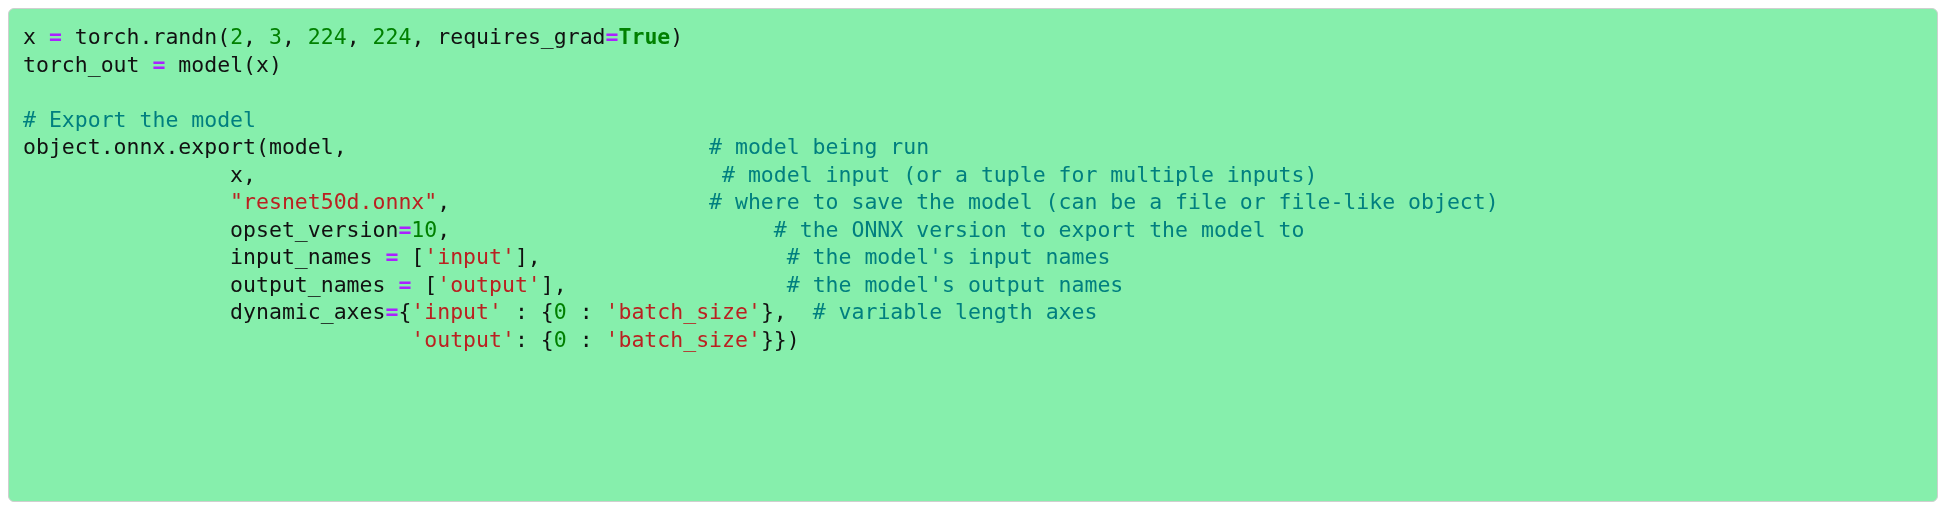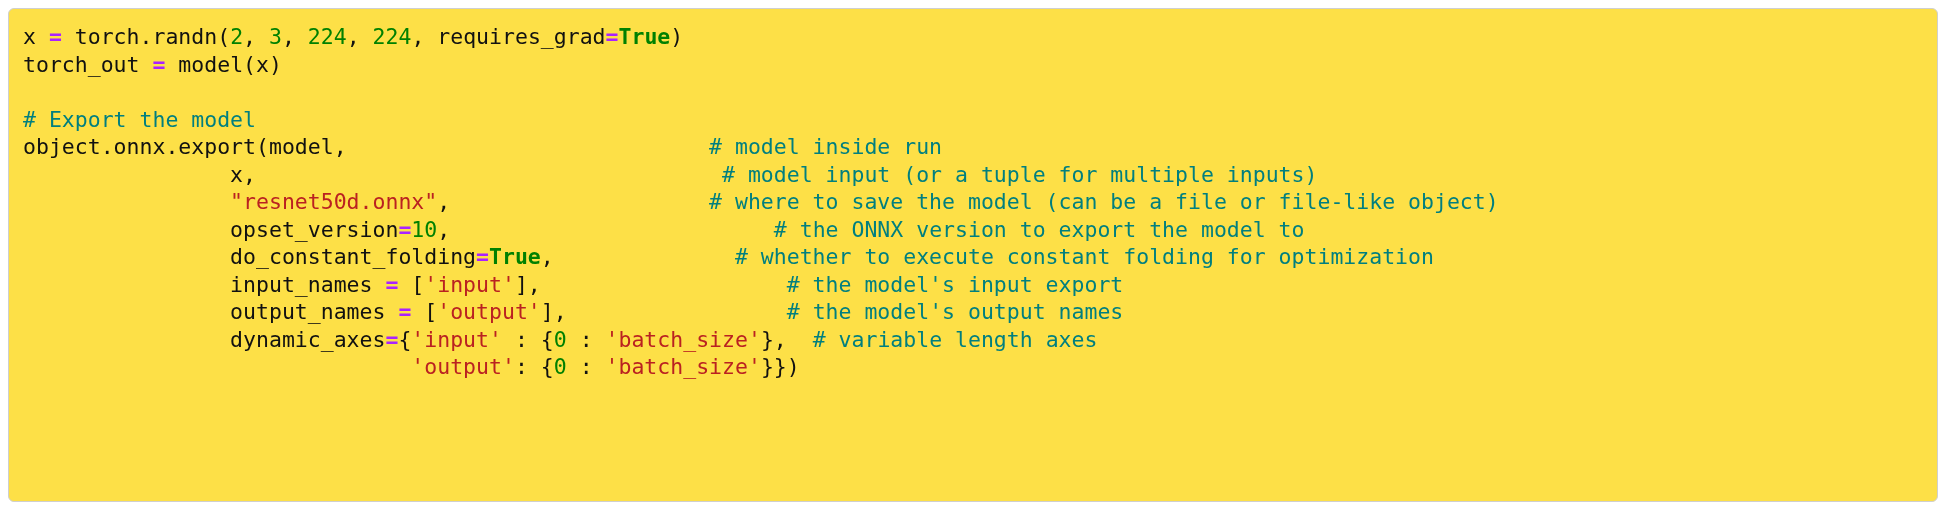--- a/index.html
+++ b/index.html
@@ -14,21 +14,21 @@
     overflow: hidden;
   }
 
   #code-block {
     position: absolute;
     left: 8px;
     top: 8px;
     width: 1930px;
     height: 494px;
     box-sizing: border-box;
-    background: #fde047;
+    background: #86efac;
     border: 1px solid #cfcfcf;
     border-radius: 6px;
     overflow: hidden;
   }
 
   pre.codearea {
     margin: 0;
     padding: 14px 0 14px 14px;
     font-family: "DejaVu Sans Mono", "Liberation Mono", monospace;
     font-size: 21.5px;
@@ -54,23 +54,22 @@
   .tok-c   { color: #007f7f; } 
 </style>
 </head>
 <body>
 
 <div id="code-block">
   <pre class="codearea" id="codearea"><span class="line"><span class="tok-n">x </span><span class="tok-o">=</span><span class="tok-n"> torch.randn(</span><span class="tok-mi">2</span><span class="tok-p">, </span><span class="tok-mi">3</span><span class="tok-p">, </span><span class="tok-mi">224</span><span class="tok-p">, </span><span class="tok-mi">224</span><span class="tok-n">, requires_grad</span><span class="tok-o">=</span><span class="tok-kc">True</span><span class="tok-p">)</span>
 </span><span class="line"><span class="tok-n">torch_out </span><span class="tok-o">=</span><span class="tok-n"> model(x)</span>
 </span><span class="line">
 </span><span class="line"><span class="tok-c"># Export the model</span>
-</span><span class="line"><span class="tok-n">object.onnx.export(model,</span><span class="tok-n">                            </span><span class="tok-c"># model inside run</span>
+</span><span class="line"><span class="tok-n">object.onnx.export(model,</span><span class="tok-n">                            </span><span class="tok-c"># model being run</span>
 </span><span class="line"><span class="tok-n">                x,</span><span class="tok-n">                                    </span><span class="tok-c"># model input (or a tuple for multiple inputs)</span>
 </span><span class="line"><span class="tok-n">                </span><span class="tok-s">"resnet50d.onnx"</span><span class="tok-p">,</span><span class="tok-n">                    </span><span class="tok-c"># where to save the model (can be a file or file-like object)</span>
 </span><span class="line"><span class="tok-n">                opset_version</span><span class="tok-o">=</span><span class="tok-mi">10</span><span class="tok-p">,</span><span class="tok-n">                         </span><span class="tok-c"># the ONNX version to export the model to</span>
-</span><span class="line"><span class="tok-n">                do_constant_folding</span><span class="tok-o">=</span><span class="tok-kc">True</span><span class="tok-p">,</span><span class="tok-n">              </span><span class="tok-c"># whether to execute constant folding for optimization</span>
-</span><span class="line"><span class="tok-n">                input_names </span><span class="tok-o">=</span><span class="tok-p"> [</span><span class="tok-s">'input'</span><span class="tok-p">],</span><span class="tok-n">                   </span><span class="tok-c"># the model's input export</span>
+</span><span class="line"><span class="tok-n">                input_names </span><span class="tok-o">=</span><span class="tok-p"> [</span><span class="tok-s">'input'</span><span class="tok-p">],</span><span class="tok-n">                   </span><span class="tok-c"># the model's input names</span>
 </span><span class="line"><span class="tok-n">                output_names </span><span class="tok-o">=</span><span class="tok-p"> [</span><span class="tok-s">'output'</span><span class="tok-p">],</span><span class="tok-n">                 </span><span class="tok-c"># the model's output names</span>
 </span><span class="line"><span class="tok-n">                dynamic_axes</span><span class="tok-o">=</span><span class="tok-p">{</span><span class="tok-s">'input'</span><span class="tok-p"> : {</span><span class="tok-mi">0</span><span class="tok-p"> : </span><span class="tok-s">'batch_size'</span><span class="tok-p">},</span><span class="tok-n">  </span><span class="tok-c"># variable length axes</span>
 </span><span class="line"><span class="tok-n">                              </span><span class="tok-s">'output'</span><span class="tok-p">: {</span><span class="tok-mi">0</span><span class="tok-p"> : </span><span class="tok-s">'batch_size'</span><span class="tok-p">}})</span>
 </span></pre>
 </div>
 
 </body></html>

